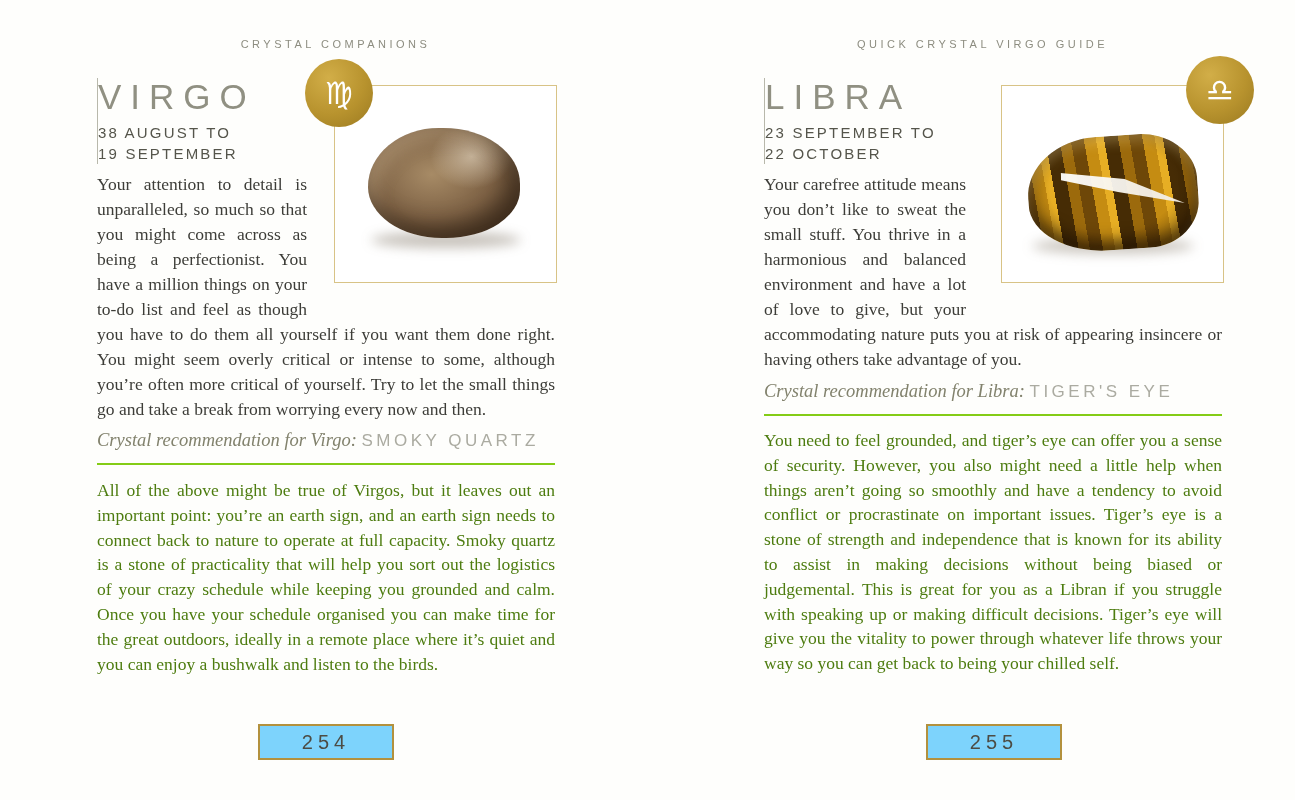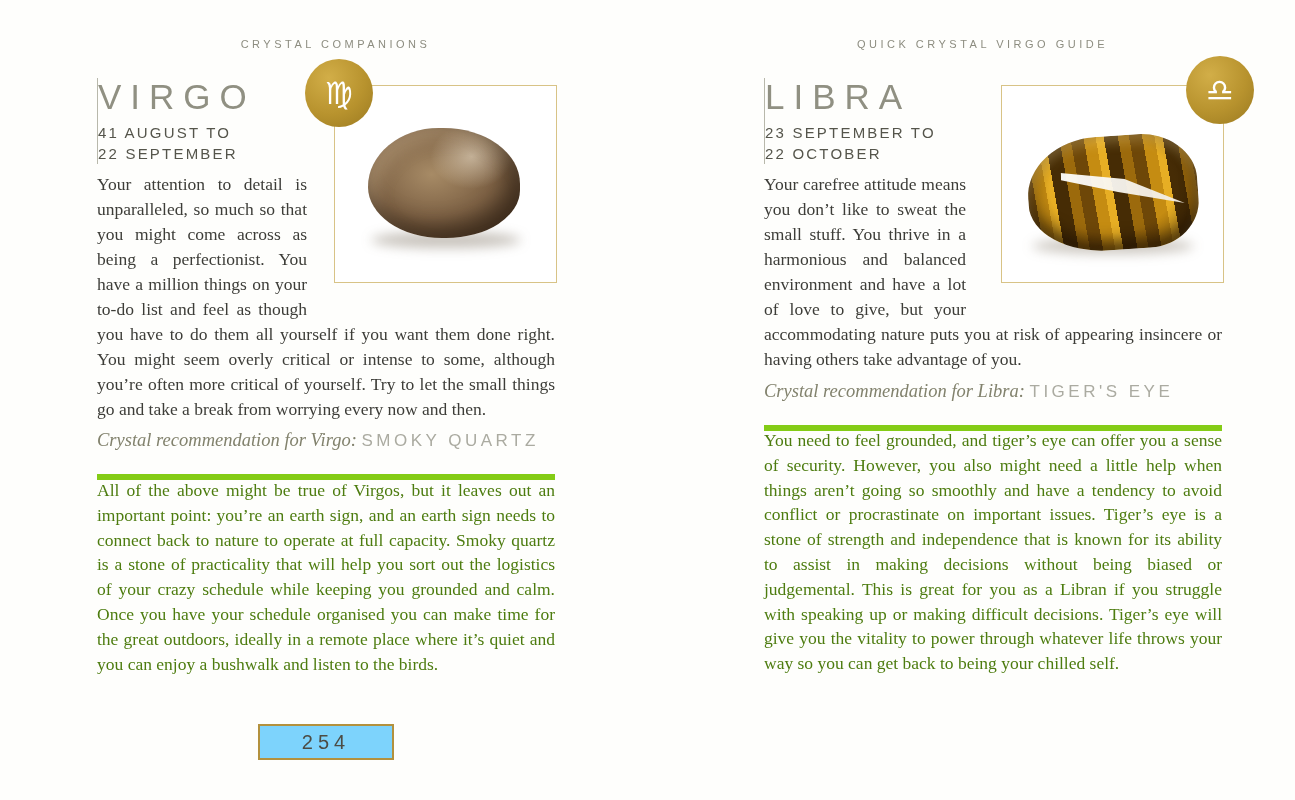--- a/index.html
+++ b/index.html
@@ -87,21 +87,21 @@
     position:absolute;top:172px;width:458px;text-align:justify;
     font-size:17.5px;line-height:25px;color:#3d3d38;
   }
   .page-left  .intro-par{left:85px;}
   .page-right .intro-par{left:105px;}
   .wrap-spacer{float:right;}
   .page-left  .wrap-spacer{width:248px;height:126px;}
   .page-right .wrap-spacer{width:256px;height:126px;}
 
   .rec-heading{
-    position:absolute;width:458px;padding-bottom:23px;border-bottom:6px solid #84cc16;
+    position:absolute;width:458px;padding-bottom:12px;border-bottom:2px solid #84cc16;
     font-style:italic;font-size:18.5px;color:#82826d;white-space:nowrap;
   }
   .page-left  .rec-heading{left:85px;top:430px;}
   .page-right .rec-heading{left:105px;top:381px;}
   .rec-crystal{
     font-style:normal;font-family:"Liberation Sans",sans-serif;
     font-size:17px;letter-spacing:3.5px;color:#abab a1;color:#ababa1;
   }
 
   .body-par{
@@ -125,22 +125,22 @@
 <body>
 
 <div class="spread">
 
   <div class="page page-left">
     <div class="running-head">CRYSTAL COMPANIONS</div>
 
     <div class="sign-block">
       <div class="sign-name">VIRGO</div>
       <div class="sign-dates">
-        <div>41 AUGUST TO</div>
-        <div>22 SEPTEMBER</div>
+        <div>38 AUGUST TO</div>
+        <div>19 SEPTEMBER</div>
       </div>
     </div>
 
     <div class="photo-frame">
       <div class="stone-shadow"></div>
       <div class="smoky-stone"></div>
     </div>
 
     <div class="zodiac-badge">
       <span>♍</span>
@@ -186,15 +186,18 @@
     <div class="intro-par">
       <span class="wrap-spacer"></span><span>Your carefree attitude means you don’t like to sweat the small stuff. You thrive in a harmonious and balanced environment and have a lot of love to give, but your accommodating nature puts you at risk of appearing insincere or having others take advantage of you.</span>
     </div>
 
     <div class="rec-heading">
       <span>Crystal recommendation for Libra: </span><span class="rec-crystal">TIGER'S EYE</span>
     </div>
 
     <div class="body-par">You need to feel grounded, and tiger’s eye can offer you a sense of security. However, you also might need a little help when things aren’t going so smoothly and have a tendency to avoid conflict or procrastinate on important issues. Tiger’s eye is a stone of strength and independence that is known for its ability to assist in making decisions without being biased or judgemental. This is great for you as a Libran if you struggle with speaking up or making difficult decisions. Tiger’s eye will give you the vitality to power through whatever life throws your way so you can get back to being your chilled self.</div>
 
+    <div class="page-number">
+      <span>255</span>
+    </div>
   </div>
 
 </div>
 
 </body></html>

